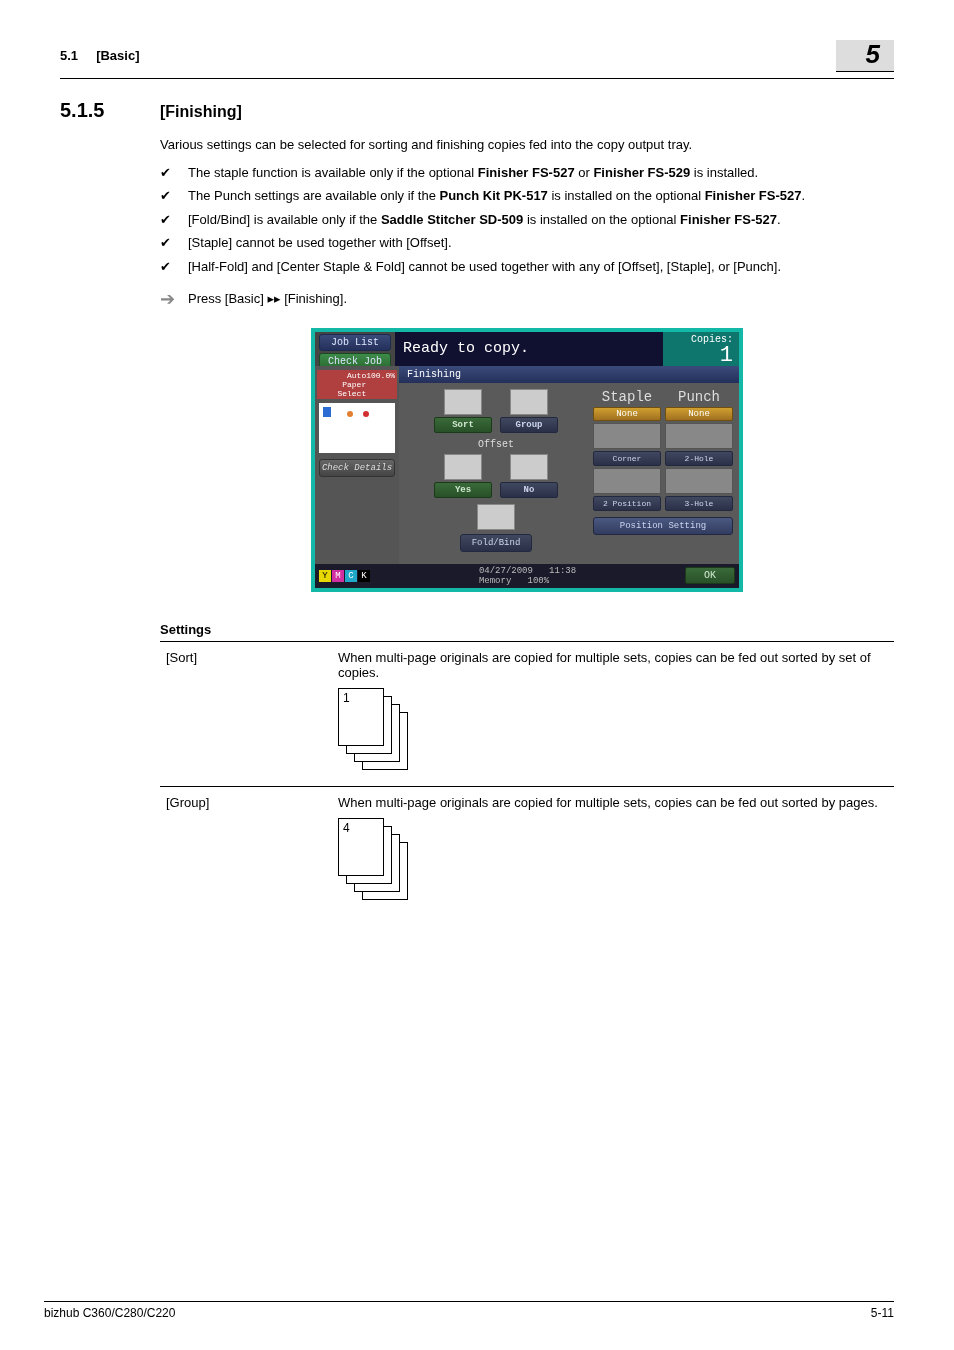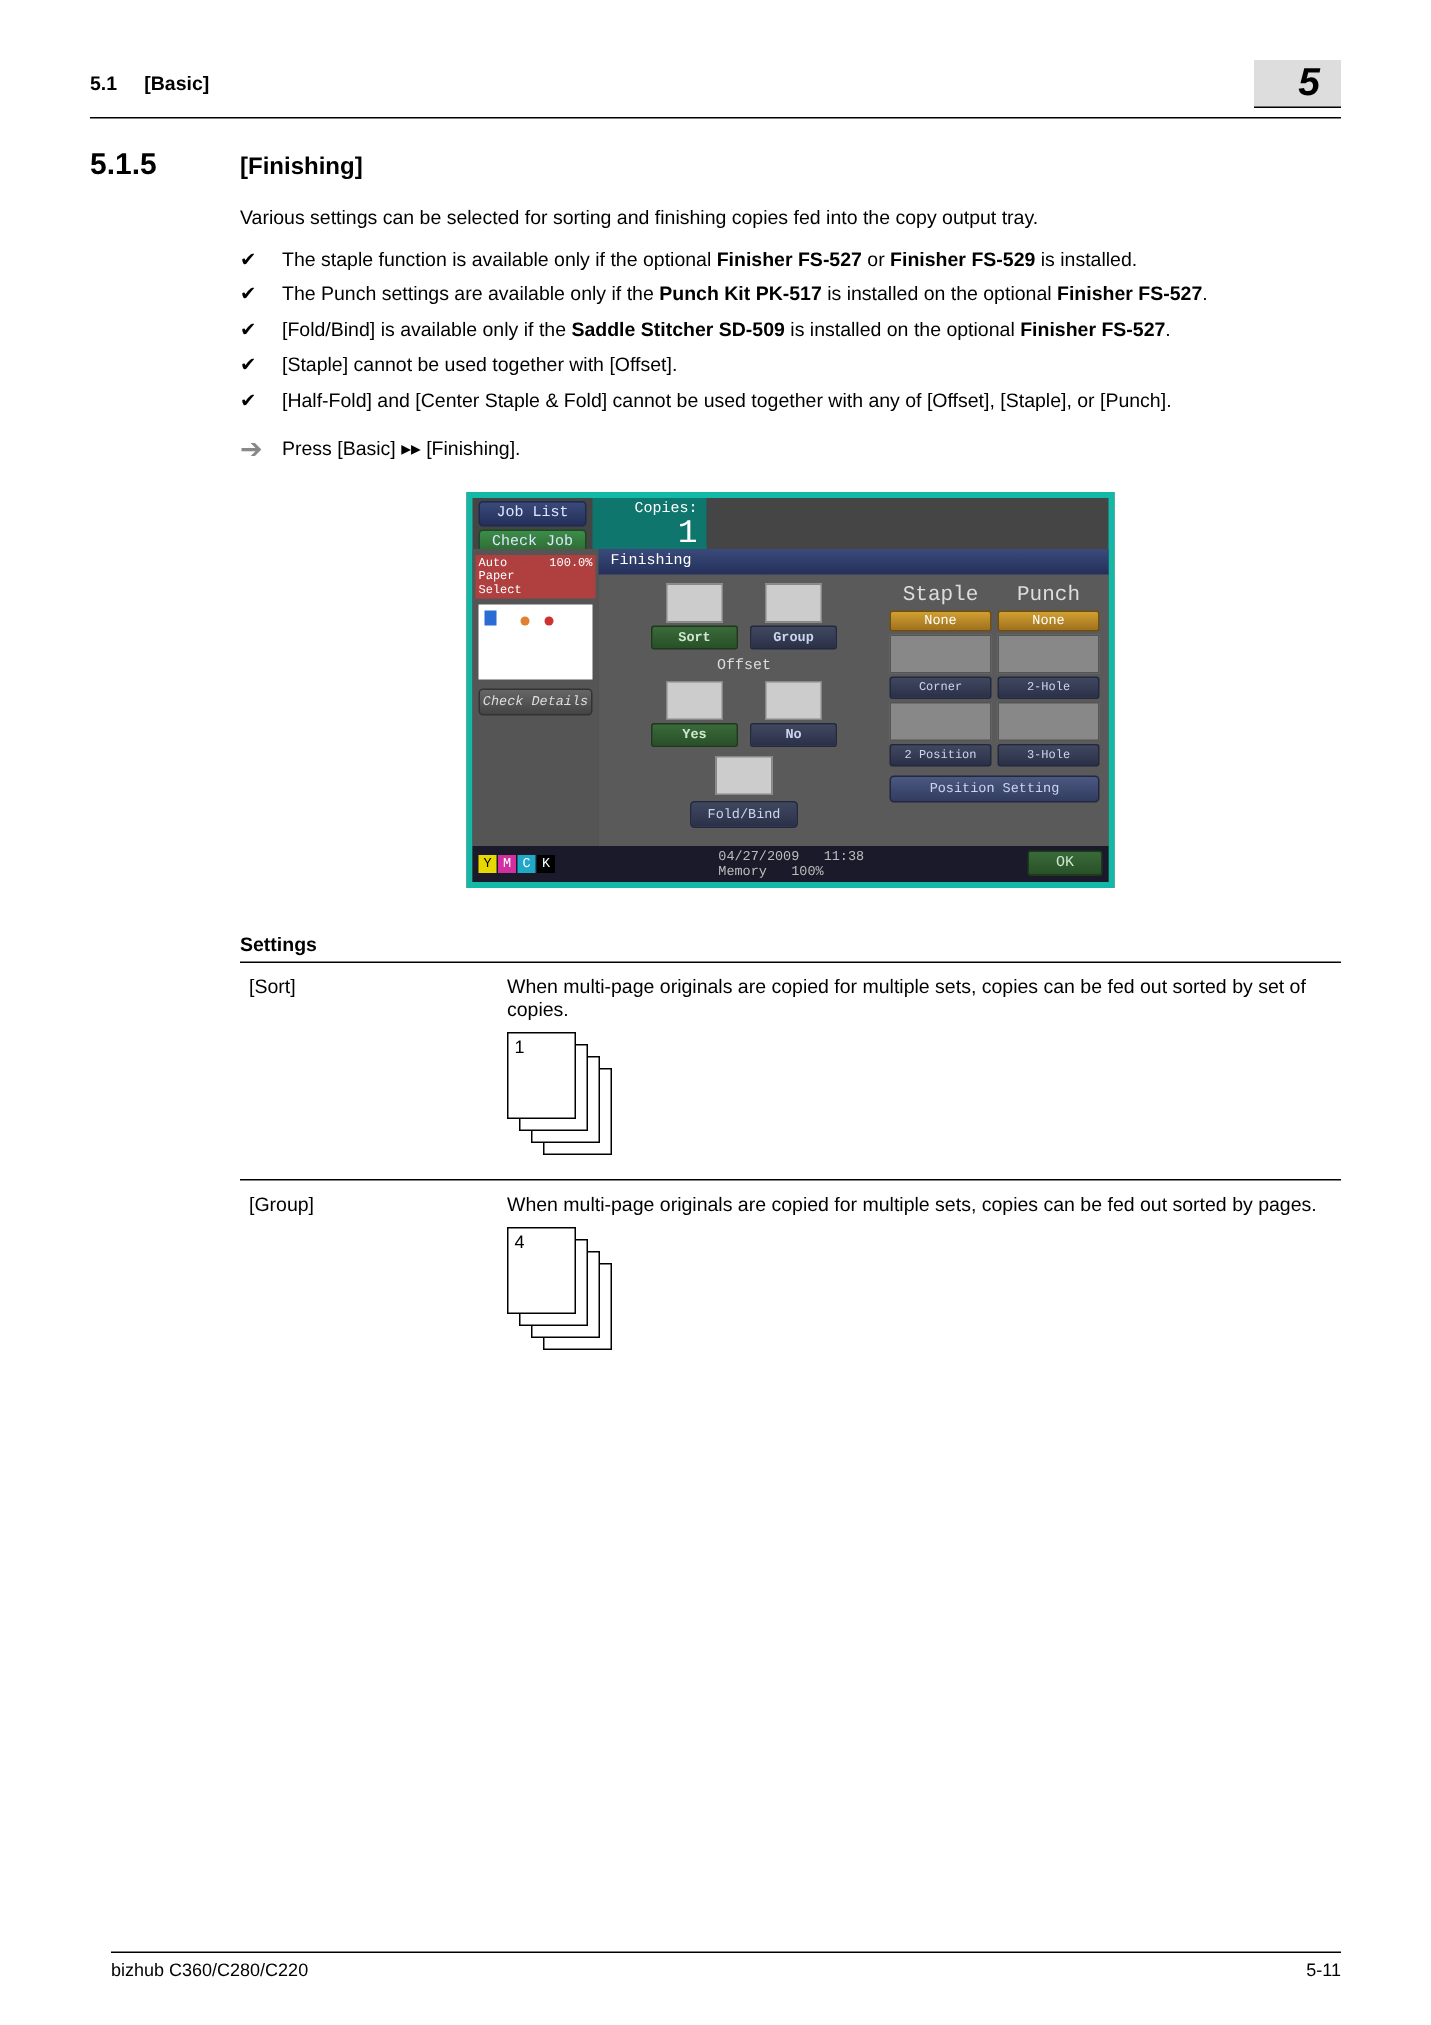--- a/index.html
+++ b/index.html
@@ -155,20 +155,21 @@
     padding: 4px 2px;
   }
   .side .bar {
     background: #b04040;
     color: #fff;
     font-size: 8px;
     padding: 1px 2px;
     margin-bottom: 4px;
     display: flex;
     justify-content: space-between;
+    text-align: right;
   }
   .side .preview {
     background: #fff;
     height: 50px;
     margin: 4px 2px;
     position: relative;
   }
   .side .preview .dot { width:6px;height:6px;border-radius:50%;position:absolute; }
   .side .preview .d1{ background:#e08030; top:8px; left:28px;}
   .side .preview .d2{ background:#d03030; top:8px; left:44px;}
@@ -311,21 +312,21 @@
     background: #fff;
   }
   .sheet .num {
     position: absolute;
     top: 2px; left: 4px;
     font-size: 12px;
   }
   .footer {
     position: absolute;
     bottom: 30px;
-    left: 74px;
+    left: 44px;
     right: 60px;
     border-top: 1px solid #000;
     display: flex;
     justify-content: space-between;
     font-size: 12px;
     padding-top: 4px;
   }
 </style>
 </head>
 <body>
@@ -367,20 +368,21 @@
       <span class="arrow">➔</span>
       <span>Press [Basic] ▸▸ [Finishing].</span>
     </div>
 
     <div class="screenshot">
       <div class="sc-top">
         <div class="sc-left">
           <span class="tab-btn">Job List</span>
           <span class="tab-btn green">Check Job</span>
         </div>
+        <div class="sc-main">Ready to copy.</div>
         <div class="sc-copies">
           <div>Copies:</div>
           <div class="copies-num">1</div>
         </div>
       </div>
       <div class="sc-body">
         <div class="side">
           <div class="bar">
             <span>Auto Paper Select</span>
             <span>100.0%</span>

